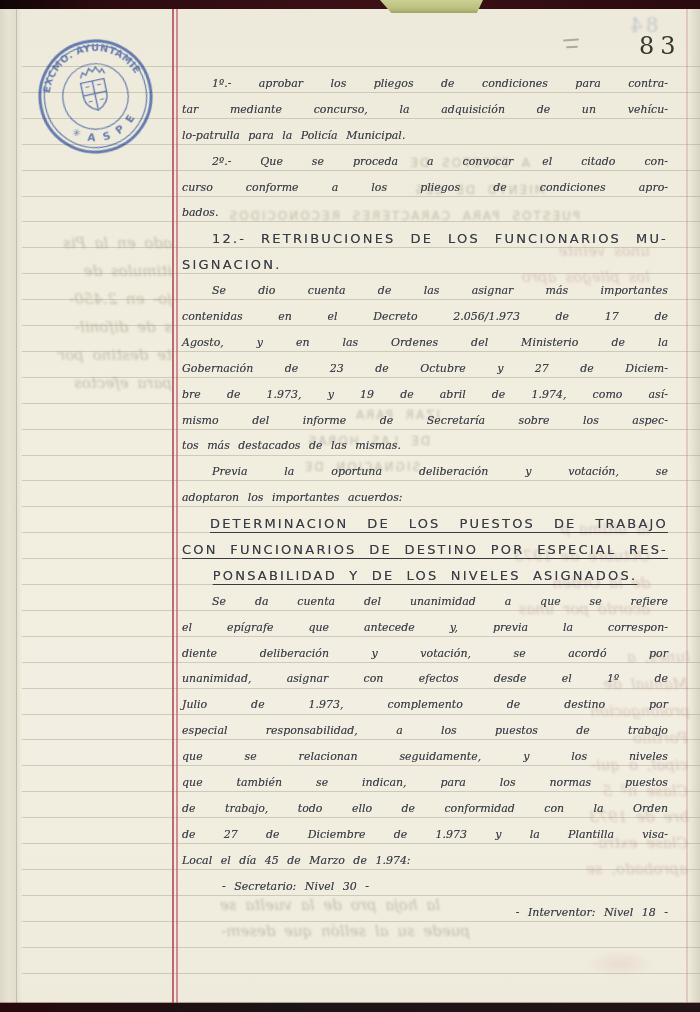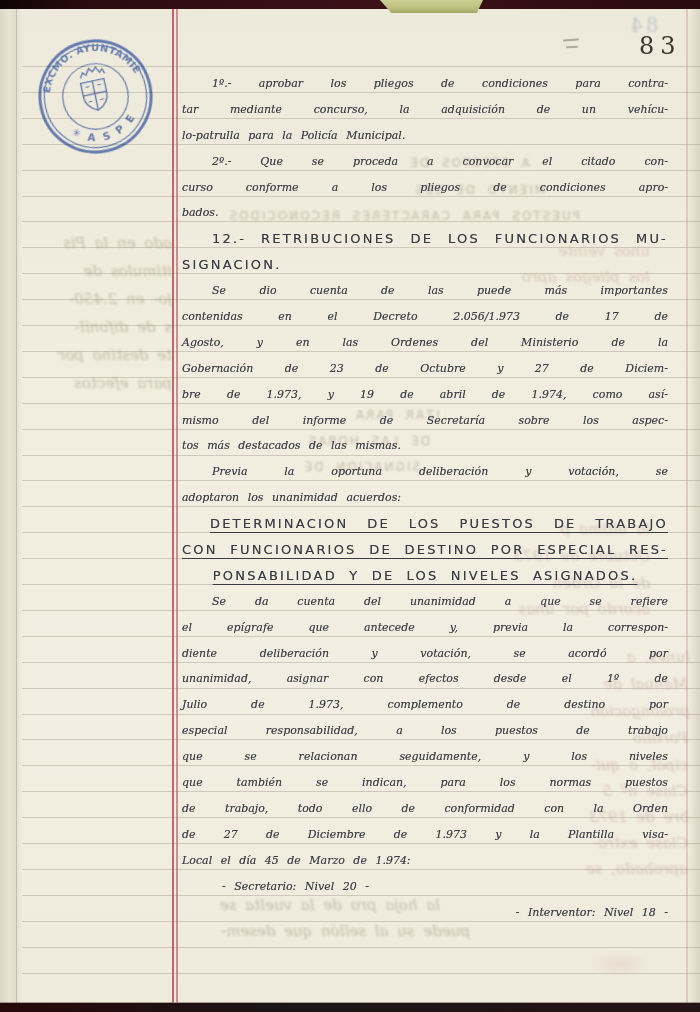--- a/index.html
+++ b/index.html
@@ -176,40 +176,40 @@
 
   <div class="manuscript" id="manuscript">
       <div class="ms-line just" style="padding-left: 30px;">1º.- aprobar los pliegos de condiciones para contra-</div>
       <div class="ms-line just">tar mediante concurso, la adquisición de un vehícu-</div>
       <div class="ms-line">lo-patrulla para la Policía Municipal.</div>
       <div class="ms-line just" style="padding-left: 30px;">2º.- Que se proceda a convocar el citado con-</div>
       <div class="ms-line just">curso conforme a los pliegos de condiciones apro-</div>
       <div class="ms-line">bados.</div>
       <div class="ms-line just caps" style="padding-left: 30px;">12.- RETRIBUCIONES DE LOS FUNCIONARIOS MU-</div>
       <div class="ms-line caps">SIGNACION.</div>
-      <div class="ms-line just" style="padding-left: 30px;">Se dio cuenta de las puede más importantes</div>
+      <div class="ms-line just" style="padding-left: 30px;">Se dio cuenta de las asignar más importantes</div>
       <div class="ms-line just">contenidas en el Decreto 2.056/1.973 de 17 de</div>
       <div class="ms-line just">Agosto, y en las Ordenes del Ministerio de la</div>
       <div class="ms-line just">Gobernación de 23 de Octubre y 27 de Diciem-</div>
       <div class="ms-line just">bre de 1.973, y 19 de abril de 1.974, como así-</div>
       <div class="ms-line just">mismo del informe de Secretaría sobre los aspec-</div>
       <div class="ms-line">tos más destacados de las mismas.</div>
       <div class="ms-line just" style="padding-left: 30px;">Previa la oportuna deliberación y votación, se</div>
-      <div class="ms-line">adoptaron los unanimidad acuerdos:</div>
+      <div class="ms-line">adoptaron los importantes acuerdos:</div>
       <div class="ms-line just caps und" style="padding-left: 28px;">DETERMINACION DE LOS PUESTOS DE TRABAJO</div>
       <div class="ms-line just caps und">CON FUNCIONARIOS DE DESTINO POR ESPECIAL RES-</div>
       <div class="ms-line caps und">PONSABILIDAD Y DE LOS NIVELES ASIGNADOS.</div>
       <div class="ms-line just" style="padding-left: 30px;">Se da cuenta del unanimidad a que se refiere</div>
       <div class="ms-line just">el epígrafe que antecede y, previa la correspon-</div>
       <div class="ms-line just">diente deliberación y votación, se acordó por</div>
       <div class="ms-line just">unanimidad, asignar con efectos desde el 1º de</div>
       <div class="ms-line just">Julio de 1.973, complemento de destino por</div>
       <div class="ms-line just">especial responsabilidad, a los puestos de trabajo</div>
       <div class="ms-line just">que se relacionan seguidamente, y los niveles</div>
       <div class="ms-line just">que también se indican, para los normas puestos</div>
       <div class="ms-line just">de trabajo, todo ello de conformidad con la Orden</div>
       <div class="ms-line just">de 27 de Diciembre de 1.973 y la Plantilla visa-</div>
       <div class="ms-line">Local el día 45 de Marzo de 1.974:</div>
-      <div class="ms-line" style="padding-left: 40px;">- Secretario: Nivel 20 -</div>
+      <div class="ms-line" style="padding-left: 40px;">- Secretario: Nivel 30 -</div>
       <div class="ms-line" style="padding-left: 44px; text-align: right;">- Interventor: Nivel 18 -</div>
     </div>
 
 </div>
 
 </body></html>

